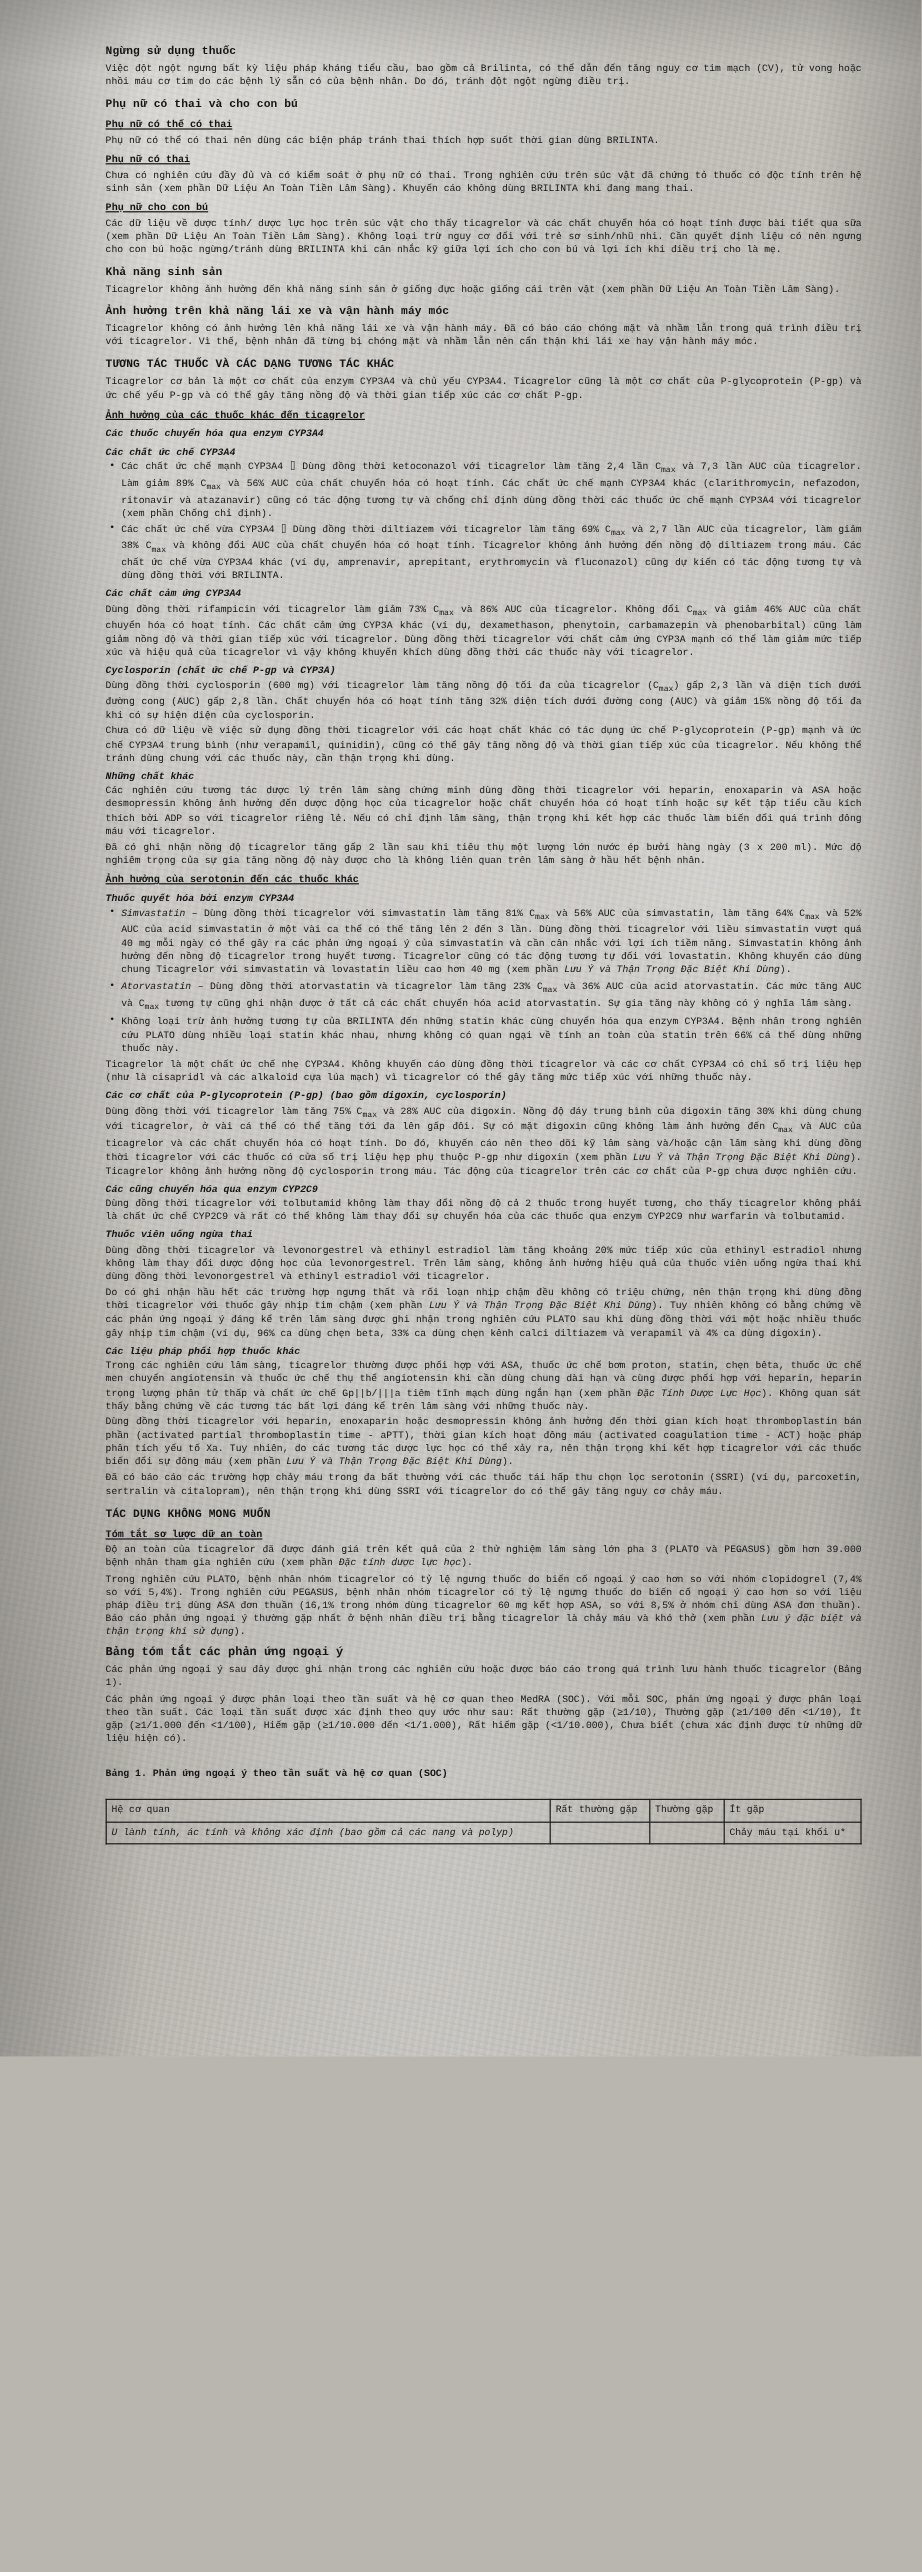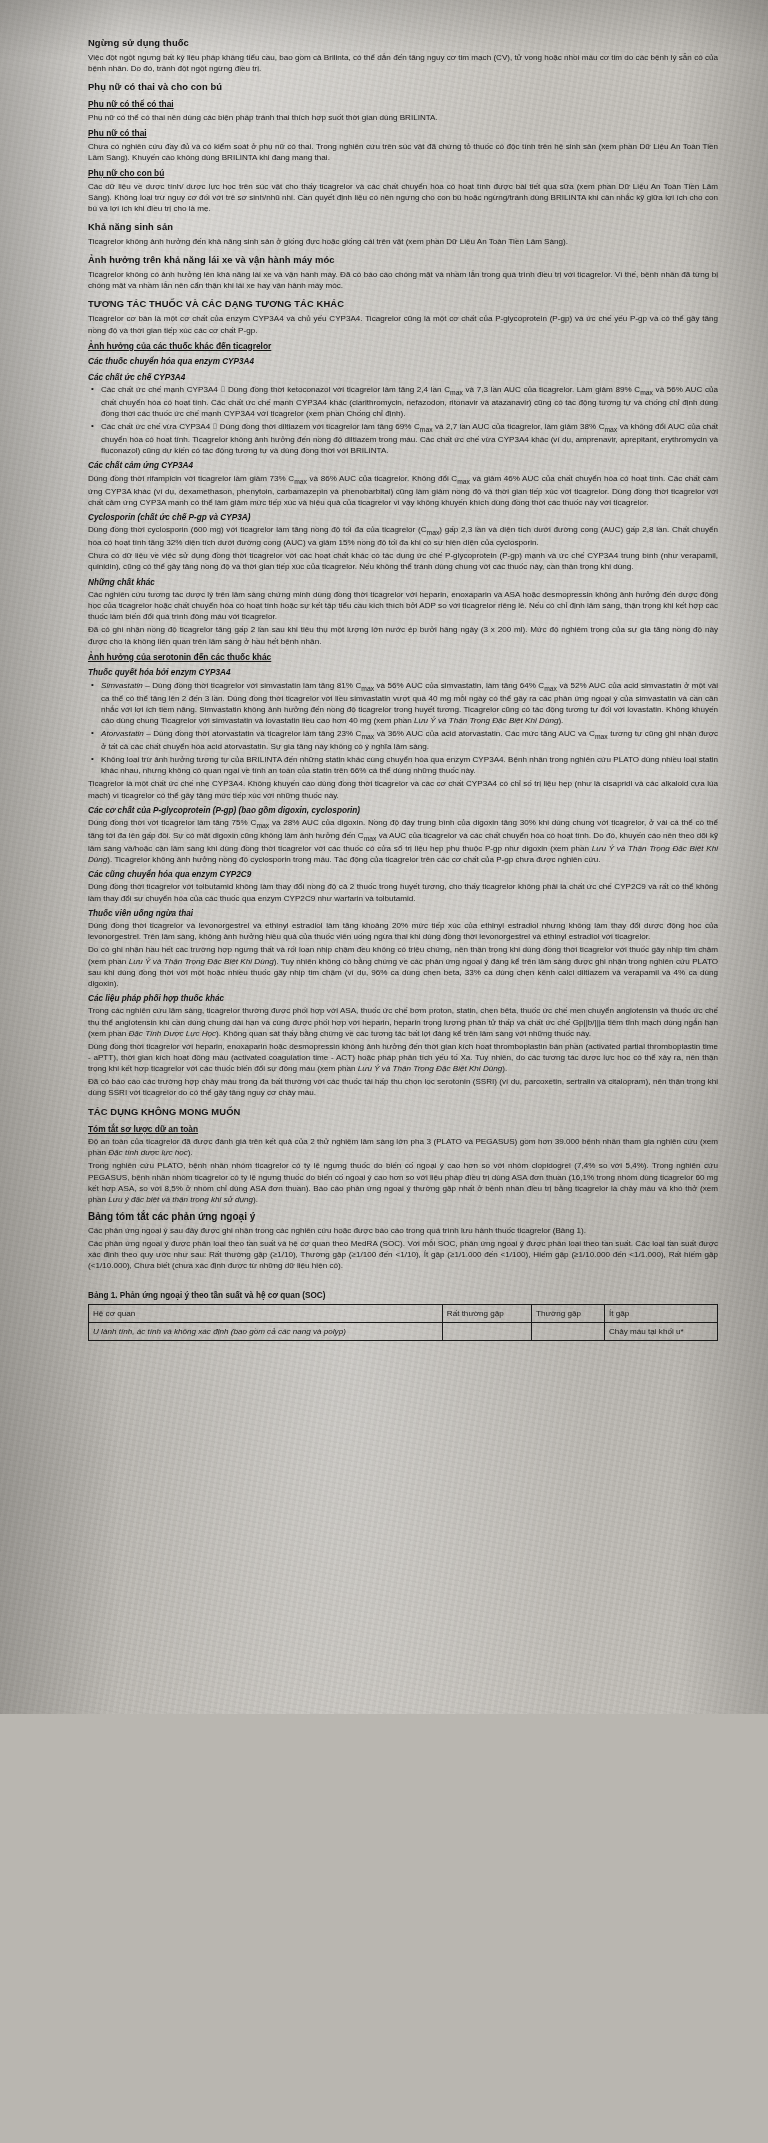--- a/index.html
+++ b/index.html
@@ -11,21 +11,21 @@
     position: relative;
     width: 768px;
     height: 1714px;
     margin: 0 auto;
     background:
       radial-gradient(ellipse at 20% 12%, rgba(255,255,255,0.38), rgba(255,255,255,0) 45%),
       radial-gradient(ellipse at 78% 40%, rgba(255,255,255,0.30), rgba(255,255,255,0) 40%),
       radial-gradient(ellipse at 45% 78%, rgba(255,255,255,0.28), rgba(255,255,255,0) 42%),
       linear-gradient(160deg, #c9c6c0 0%, #bdbab4 25%, #c4c1bb 50%, #b5b2ac 75%, #c0bdb7 100%);
     overflow: hidden;
-    font-family: Liberation Sans, sans-serif;
+    font-family: Liberation Mono, monospace;
     color: #141414;
   }
   .paper-noise {
     position: absolute;
     inset: 0;
     background:
       repeating-linear-gradient(100deg, rgba(255,255,255,0.05) 0px, rgba(255,255,255,0.05) 2px, rgba(0,0,0,0.015) 3px, rgba(0,0,0,0.015) 6px),
       repeating-linear-gradient(12deg, rgba(0,0,0,0.02) 0px, rgba(0,0,0,0.02) 1px, rgba(255,255,255,0.03) 2px, rgba(255,255,255,0.03) 5px);
     pointer-events: none;
   }
@@ -93,21 +93,21 @@
   ul.bullets > li:before {
     content: "•";
     position: absolute;
     left: -10px;
     top: -1px;
   }
   .it { font-style: italic; }
   table.soc {
     border-collapse: collapse;
     width: 100%;
-    margin-top: 3px;
+    margin-top: 15px;
     font-size: 8.1px;
   }
   table.soc th, table.soc td {
     border: 1px solid #1a1a1a;
     padding: 3px 4px;
     text-align: left;
     vertical-align: top;
     font-weight: normal;
   }
   table.soc th {

